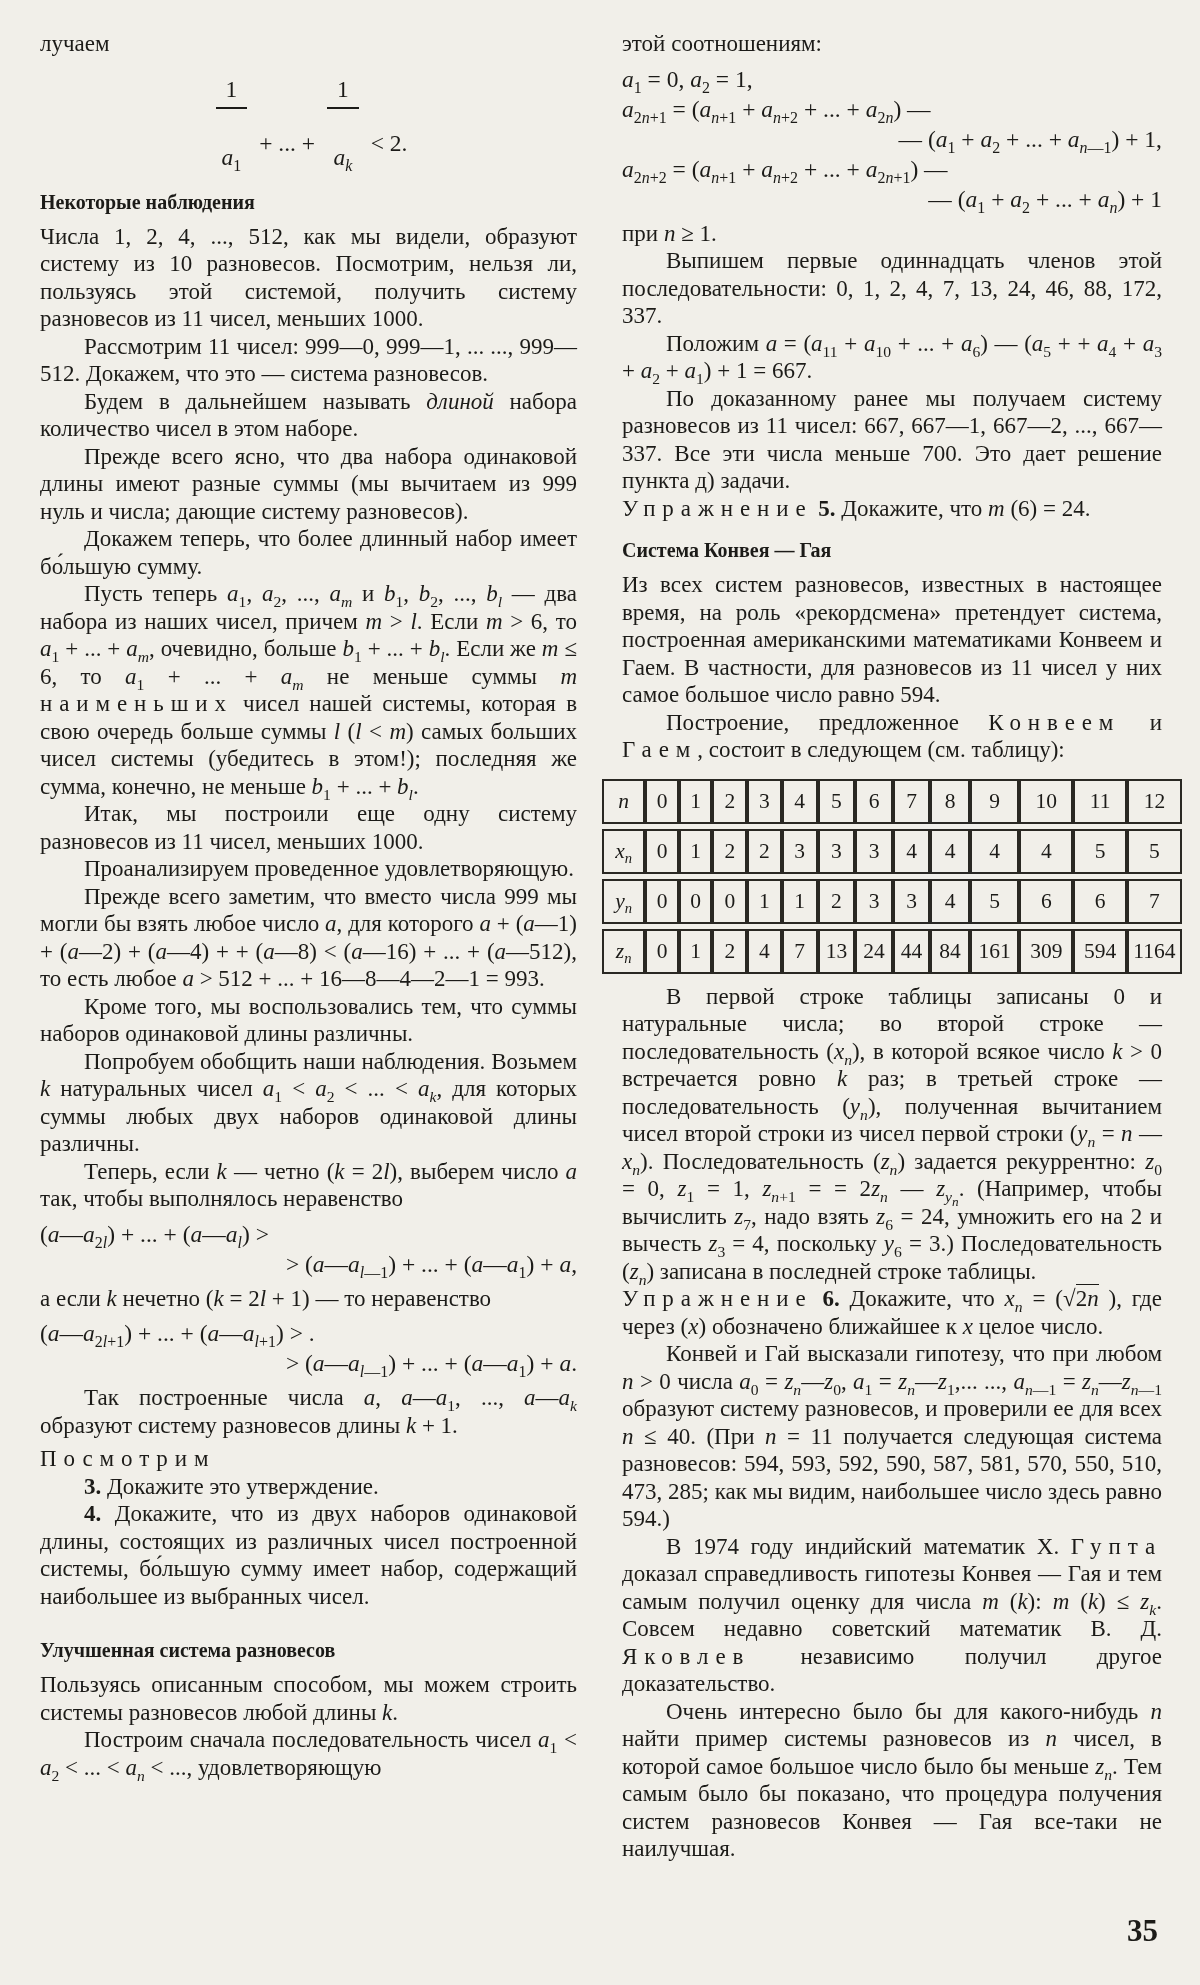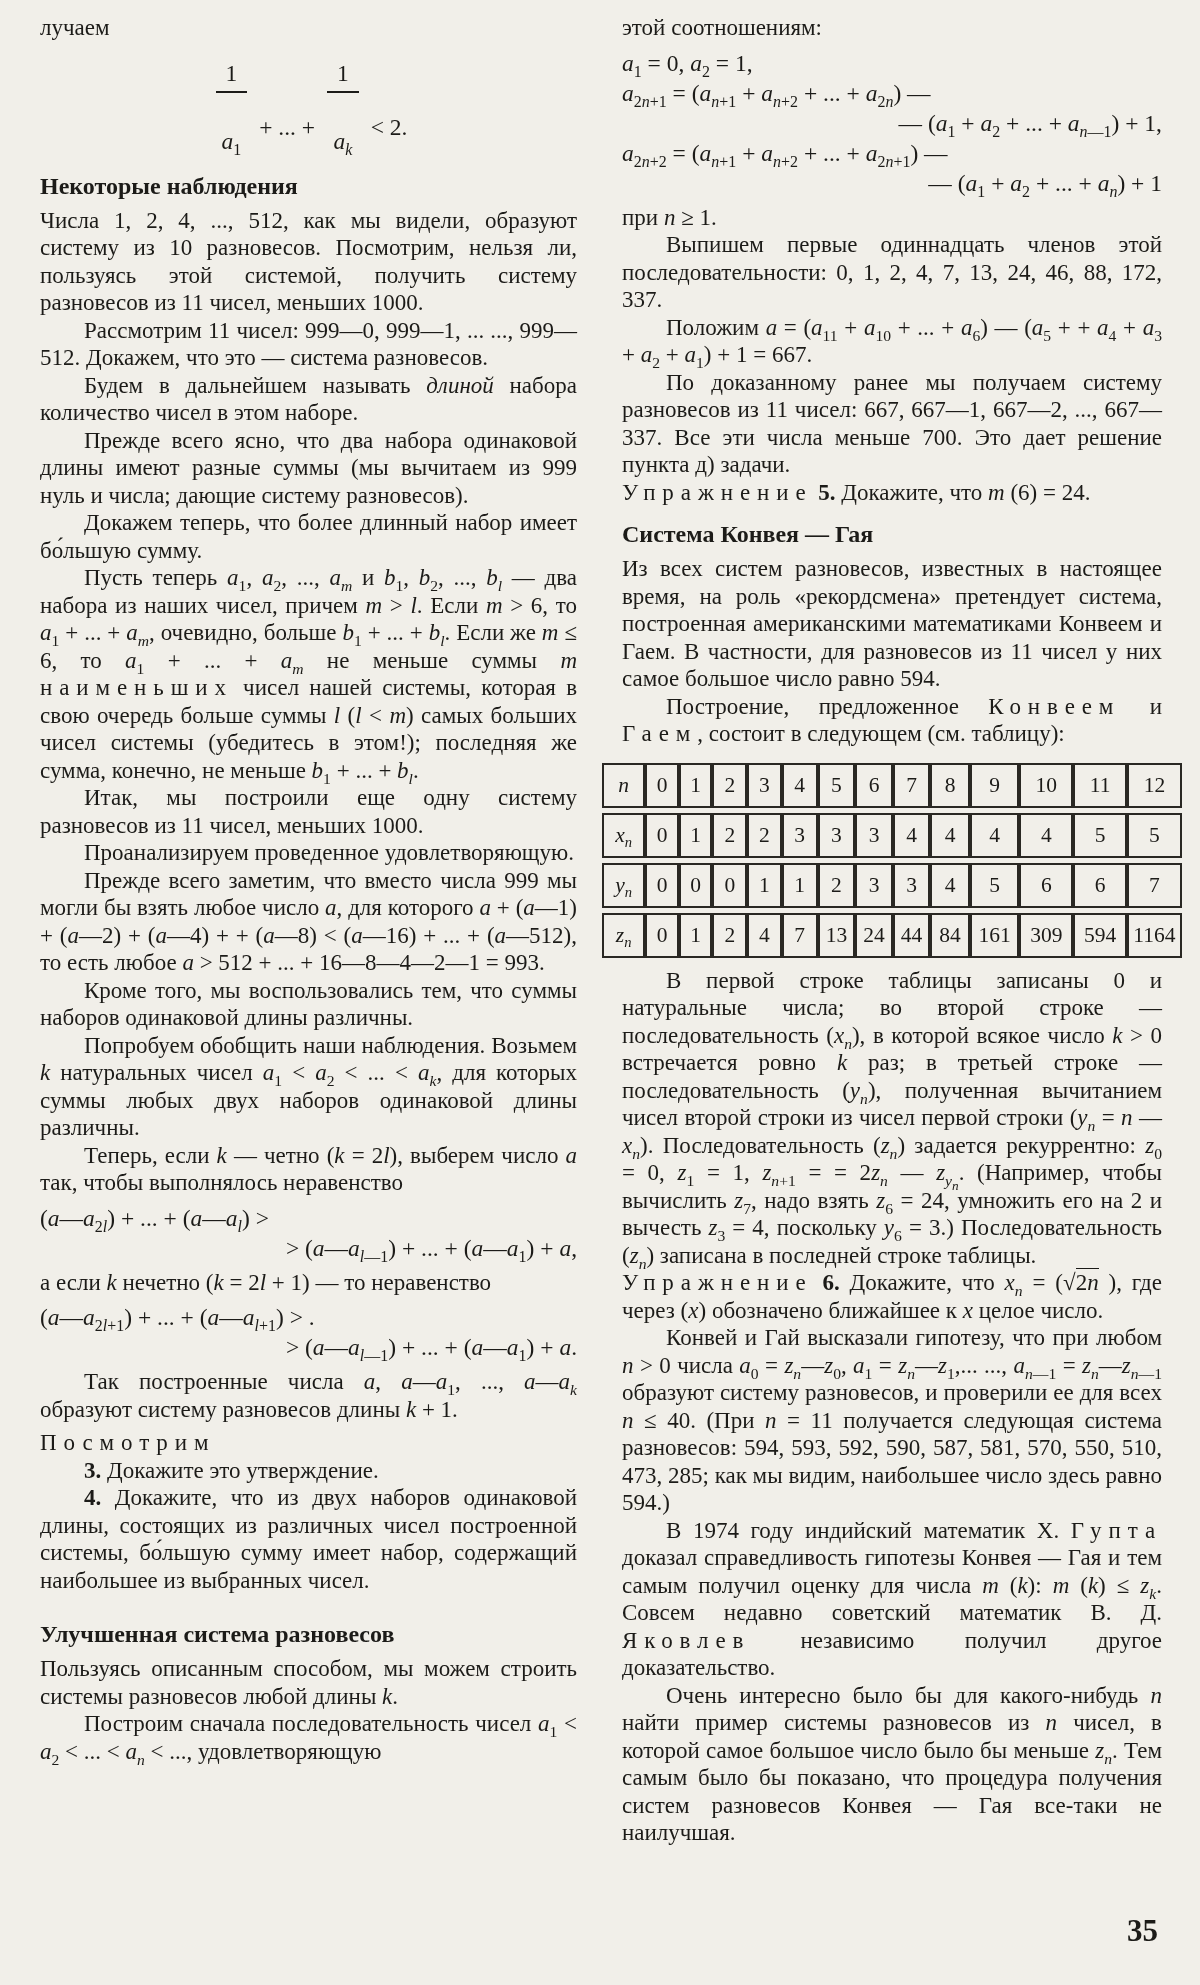--- a/index.html
+++ b/index.html
@@ -4,27 +4,27 @@
 <style>
   html,body { margin:0; padding:0; background:#888; }
   .page {
     position:relative; width:1200px; height:1985px;
     background:#f1efe9;
     color:#1c1b18;
     font-family:"Liberation Serif","DejaVu Serif",serif;
     overflow:hidden;
     box-shadow:0 0 12px rgba(0,0,0,.25);
   }
-  .col { position:absolute; top:14px;font-family:Liberation Serif, serif; }
+  .col { position:absolute; top:30px;font-family:Liberation Serif, serif; }
   .col-left  { left:40px;  width:537px; }
   .col-right { left:622px; width:540px; }
   p { margin:0; font-size:23px; line-height:27.5px; text-align:justify; }
   p.ind { text-indent:44px; }
   p.noind { text-indent:0; }
-  h3 { font-size:24px; line-height:28px; margin:14px 0 7px 0; font-weight:bold; text-align:left; }
+  h3 { font-size:20px; line-height:28px; margin:14px 0 7px 0; font-weight:bold; text-align:left; }
   .razr { letter-spacing:0.30em; }
   sub { font-size:68%; line-height:0; }
   sub sub { font-size:85%; }
   i { font-style:italic; }
   .dformula { margin:16px 0; font-size:23.5px; line-height:30px; }
   .dformula .fl { text-align:left; }
   .dformula .fl.right { text-align:right; }
   .dformula.center { text-align:center; }
   .dformula.tight { margin:6px 0; }
   .frac { display:inline-block; vertical-align:-14px; text-align:center; margin:0 6px; }

